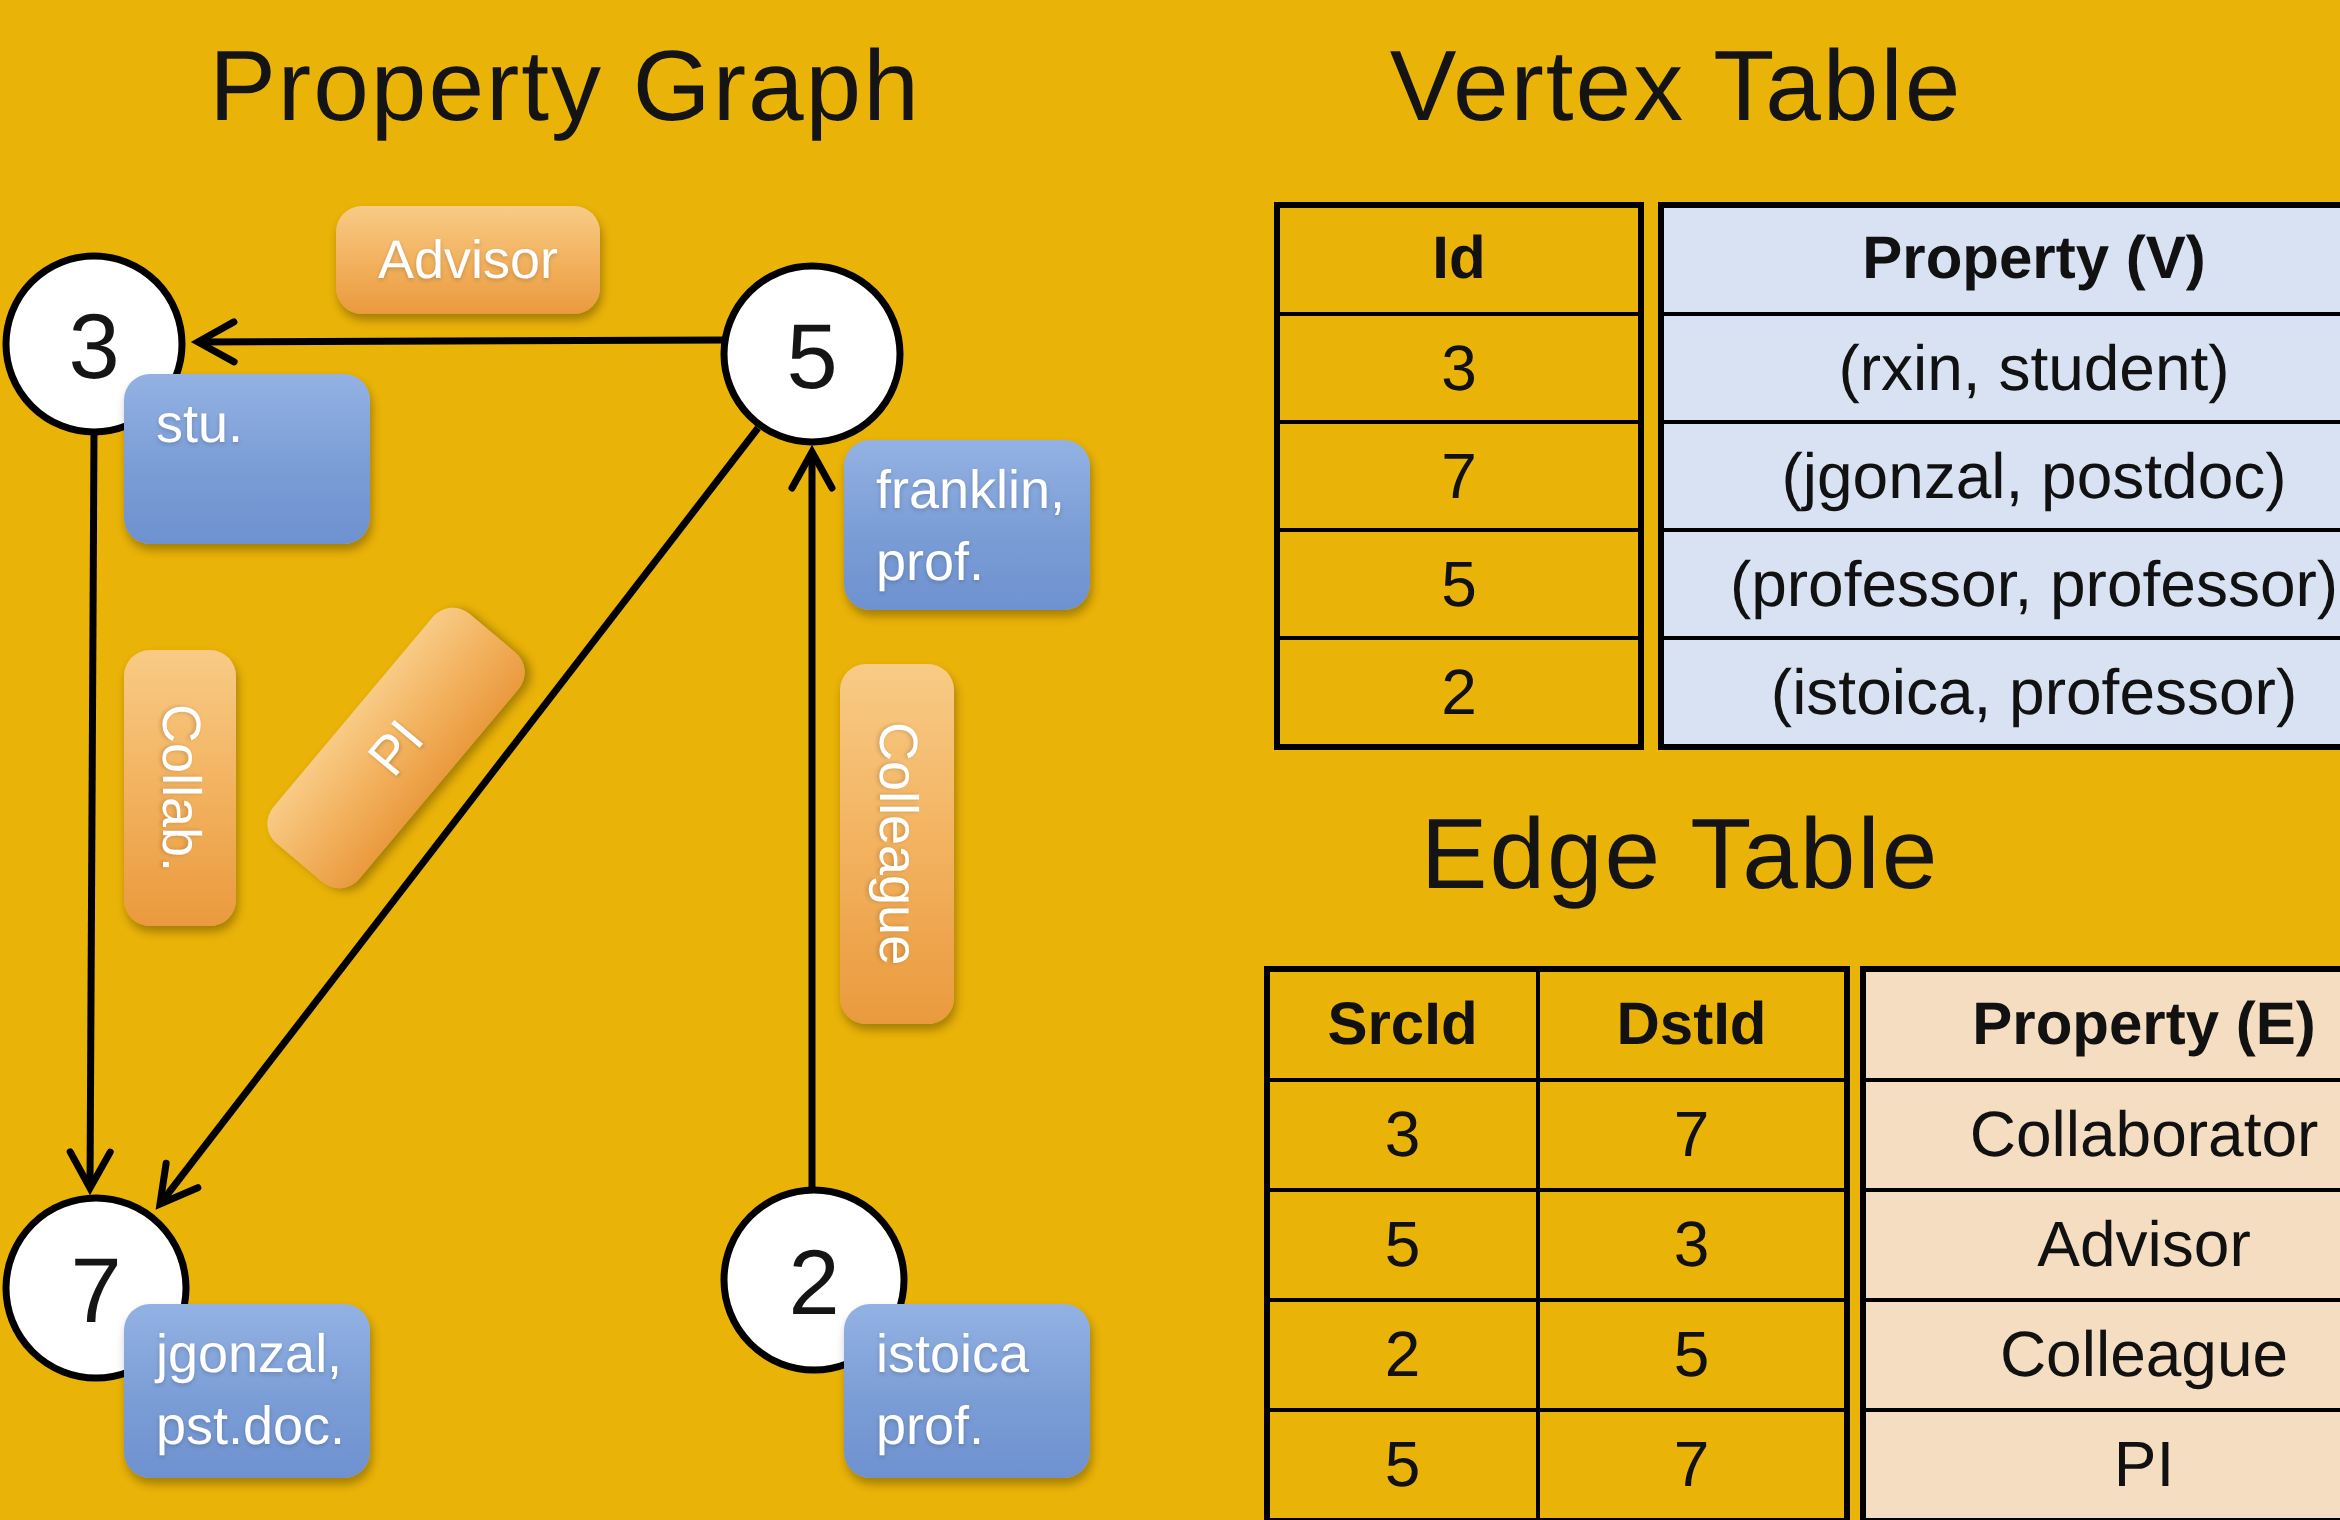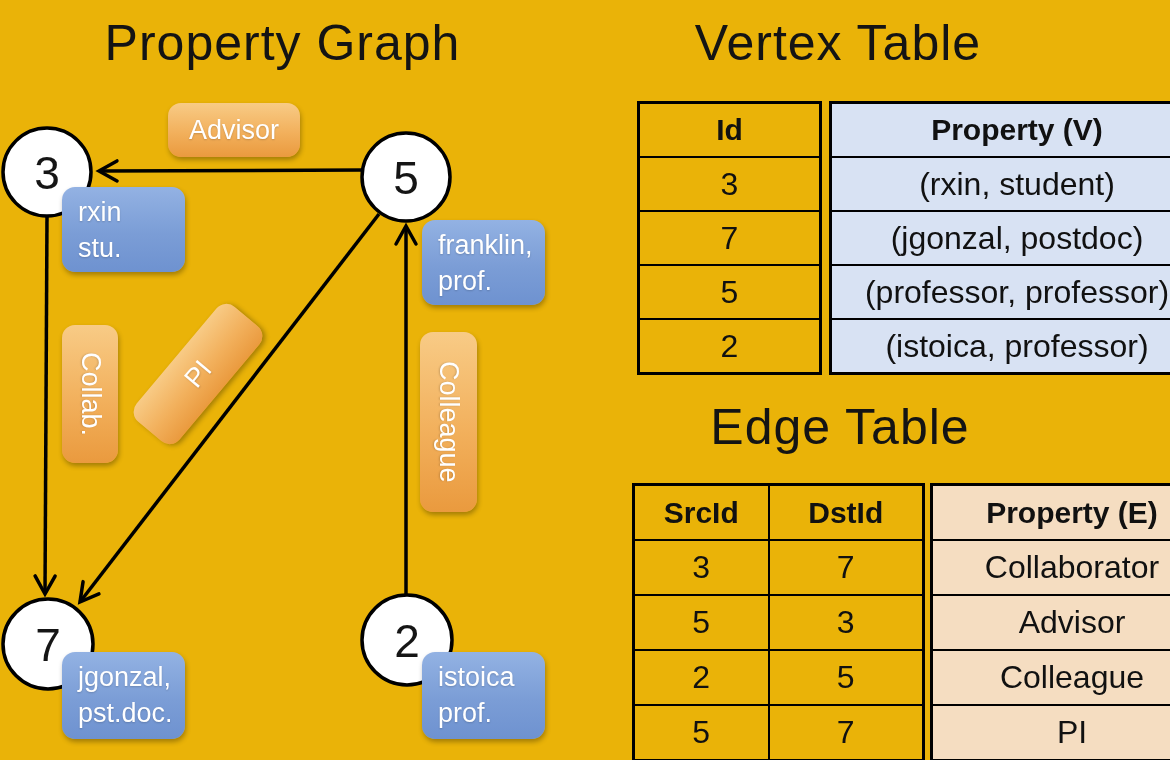--- a/index.html
+++ b/index.html
@@ -85,21 +85,20 @@
     <span>Collab.</span>
   </div>
   <div class="elabel pi-label" style="left:123px;top:346px;width:150px;height:56px;">
     <span>PI</span>
   </div>
   <div class="elabel elabel-v" style="left:420px;top:332px;width:57px;height:180px;">
     <span>Colleague</span>
   </div>
 
   <div class="vbox" style="left:62px;top:187px;">
-    <span>rxin</span>
     <span>stu.</span>
   </div>
   <div class="vbox" style="left:422px;top:188px;margin-top:32px;">
     <span>franklin,</span>
     <span>prof.</span>
   </div>
   <div class="vbox" style="left:62px;top:652px;height:87px;">
     <span>jgonzal,</span>
     <span>pst.doc.</span>
   </div>

